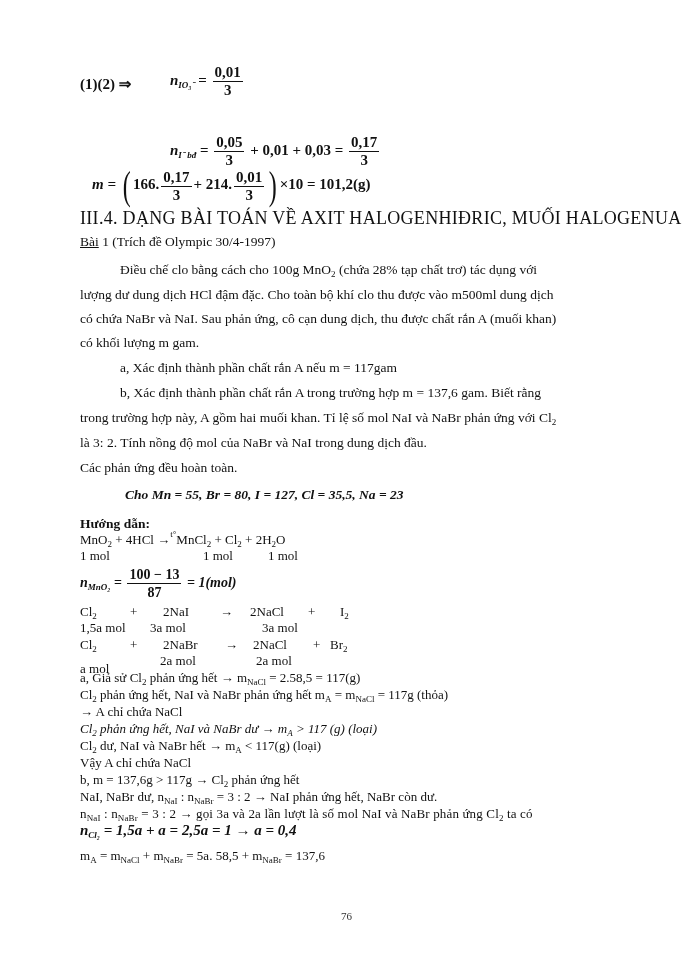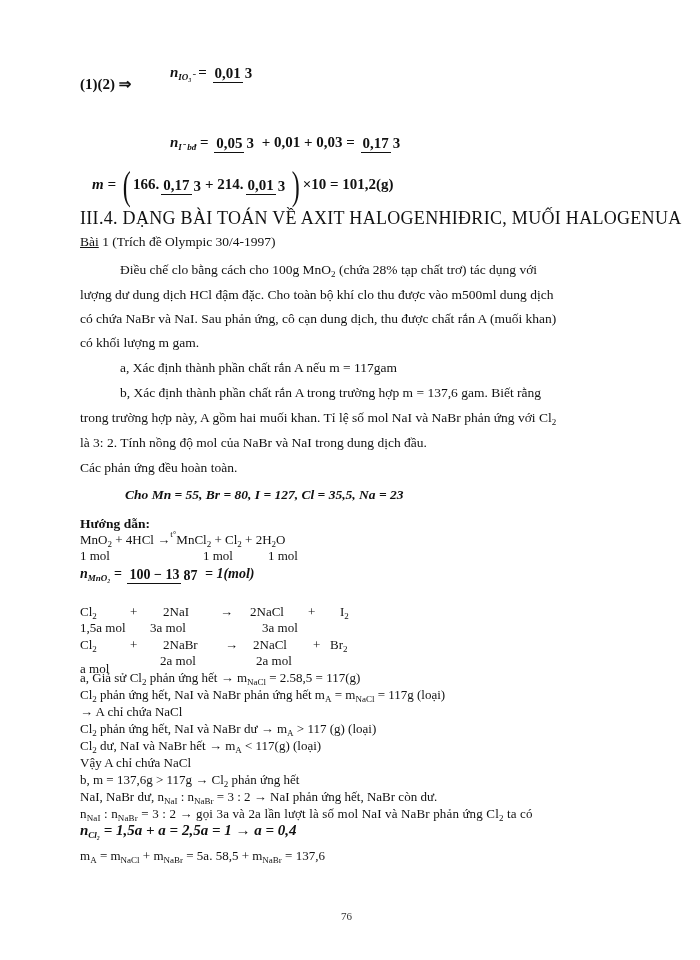--- a/index.html
+++ b/index.html
@@ -5,21 +5,21 @@
   html, body { margin: 0; padding: 0; background: #ffffff; }
   body {
     width: 700px; height: 960px; position: relative; overflow: hidden;
     font-family: "Liberation Serif", "DejaVu Serif", serif;
     color: #111111;
   }
   .abs { position: absolute; white-space: nowrap; }
   .b { font-weight: bold; }
   .i { font-style: italic; }
   .eq { font-family: "Liberation Serif", serif; font-weight: bold; font-size: 15px; }
-  .frac { display: inline-flex; flex-direction: row; align-items: center; vertical-align: middle; margin: 0 2px; }
+  .frac { display: inline-flex; flex-direction: column; align-items: center; vertical-align: middle; margin: 0 2px; }
   .frac .num { border-bottom: 1.3px solid #111; padding: 0 2px; line-height: 17px; }
   .frac .den { line-height: 17px; padding: 0 2px; }
   .big-paren { font-size: 40px; font-weight: normal; vertical-align: middle; line-height: 40px; display: inline-block; transform: scaleX(0.6); }
   .body13 { font-size: 13.5px; }
   .body12 { font-size: 13px; line-height: 15.5px; }
   sub { font-size: 9px; vertical-align: -3px; line-height: 0; }
   sup { font-size: 9px; vertical-align: 7px; line-height: 0; }
   .ital-var { font-style: italic; }
   .heading { font-size: 18px; letter-spacing: 0.3px; }
   .u { text-decoration: underline; }
@@ -124,24 +124,24 @@
 <div class="abs body12" style="left:313px; top:637px;">+</div>
 <div class="abs body12" style="left:330px; top:637px;"><span>Br</span><sub>2</sub></div>
 <div class="abs body12" style="left:80px; top:653px;margin-top:8px;">a mol</div>
 <div class="abs body12" style="left:160px; top:653px;">2a mol</div>
 <div class="abs body12" style="left:256px; top:653px;">2a mol</div>
 
 <div class="abs body12" style="left:80px; top:670px;text-align:right;">
   <span>a, Giả sử Cl</span><sub>2</sub><span> phản ứng hết → m</span><sub>NaCl</sub><span> = 2.58,5 = 117(g)</span>
 </div>
 <div class="abs body12" style="left:80px; top:687px;">
-  <span>Cl</span><sub>2</sub><span> phản ứng hết, NaI và NaBr phản ứng hết m</span><sub>A</sub><span> = m</span><sub>NaCl</sub><span> = 117g (loại)</span>
+  <span>Cl</span><sub>2</sub><span> phản ứng hết, NaI và NaBr phản ứng hết m</span><sub>A</sub><span> = m</span><sub>NaCl</sub><span> = 117g (thỏa)</span>
 </div>
 <div class="abs body12" style="left:80px; top:704px;">→ A chỉ chứa NaCl</div>
-<div class="abs body12" style="left:80px; top:721px;">
+<div class="abs body12" style="left:80px; top:721px;font-style:italic;">
   <span>Cl</span><sub>2</sub><span> phản ứng hết, NaI và NaBr dư → m</span><sub>A</sub><span> &gt; 117 (g) (loại)</span>
 </div>
 <div class="abs body12" style="left:80px; top:738px;">
   <span>Cl</span><sub>2</sub><span> dư, NaI và NaBr hết → m</span><sub>A</sub><span> &lt; 117(g) (loại)</span>
 </div>
 <div class="abs body12" style="left:80px; top:755px;">Vậy A chỉ chứa NaCl</div>
 <div class="abs body12" style="left:80px; top:772px;">
   <span>b, m = 137,6g &gt; 117g → Cl</span><sub>2</sub><span> phản ứng hết</span>
 </div>
 <div class="abs body12" style="left:80px; top:789px;">

